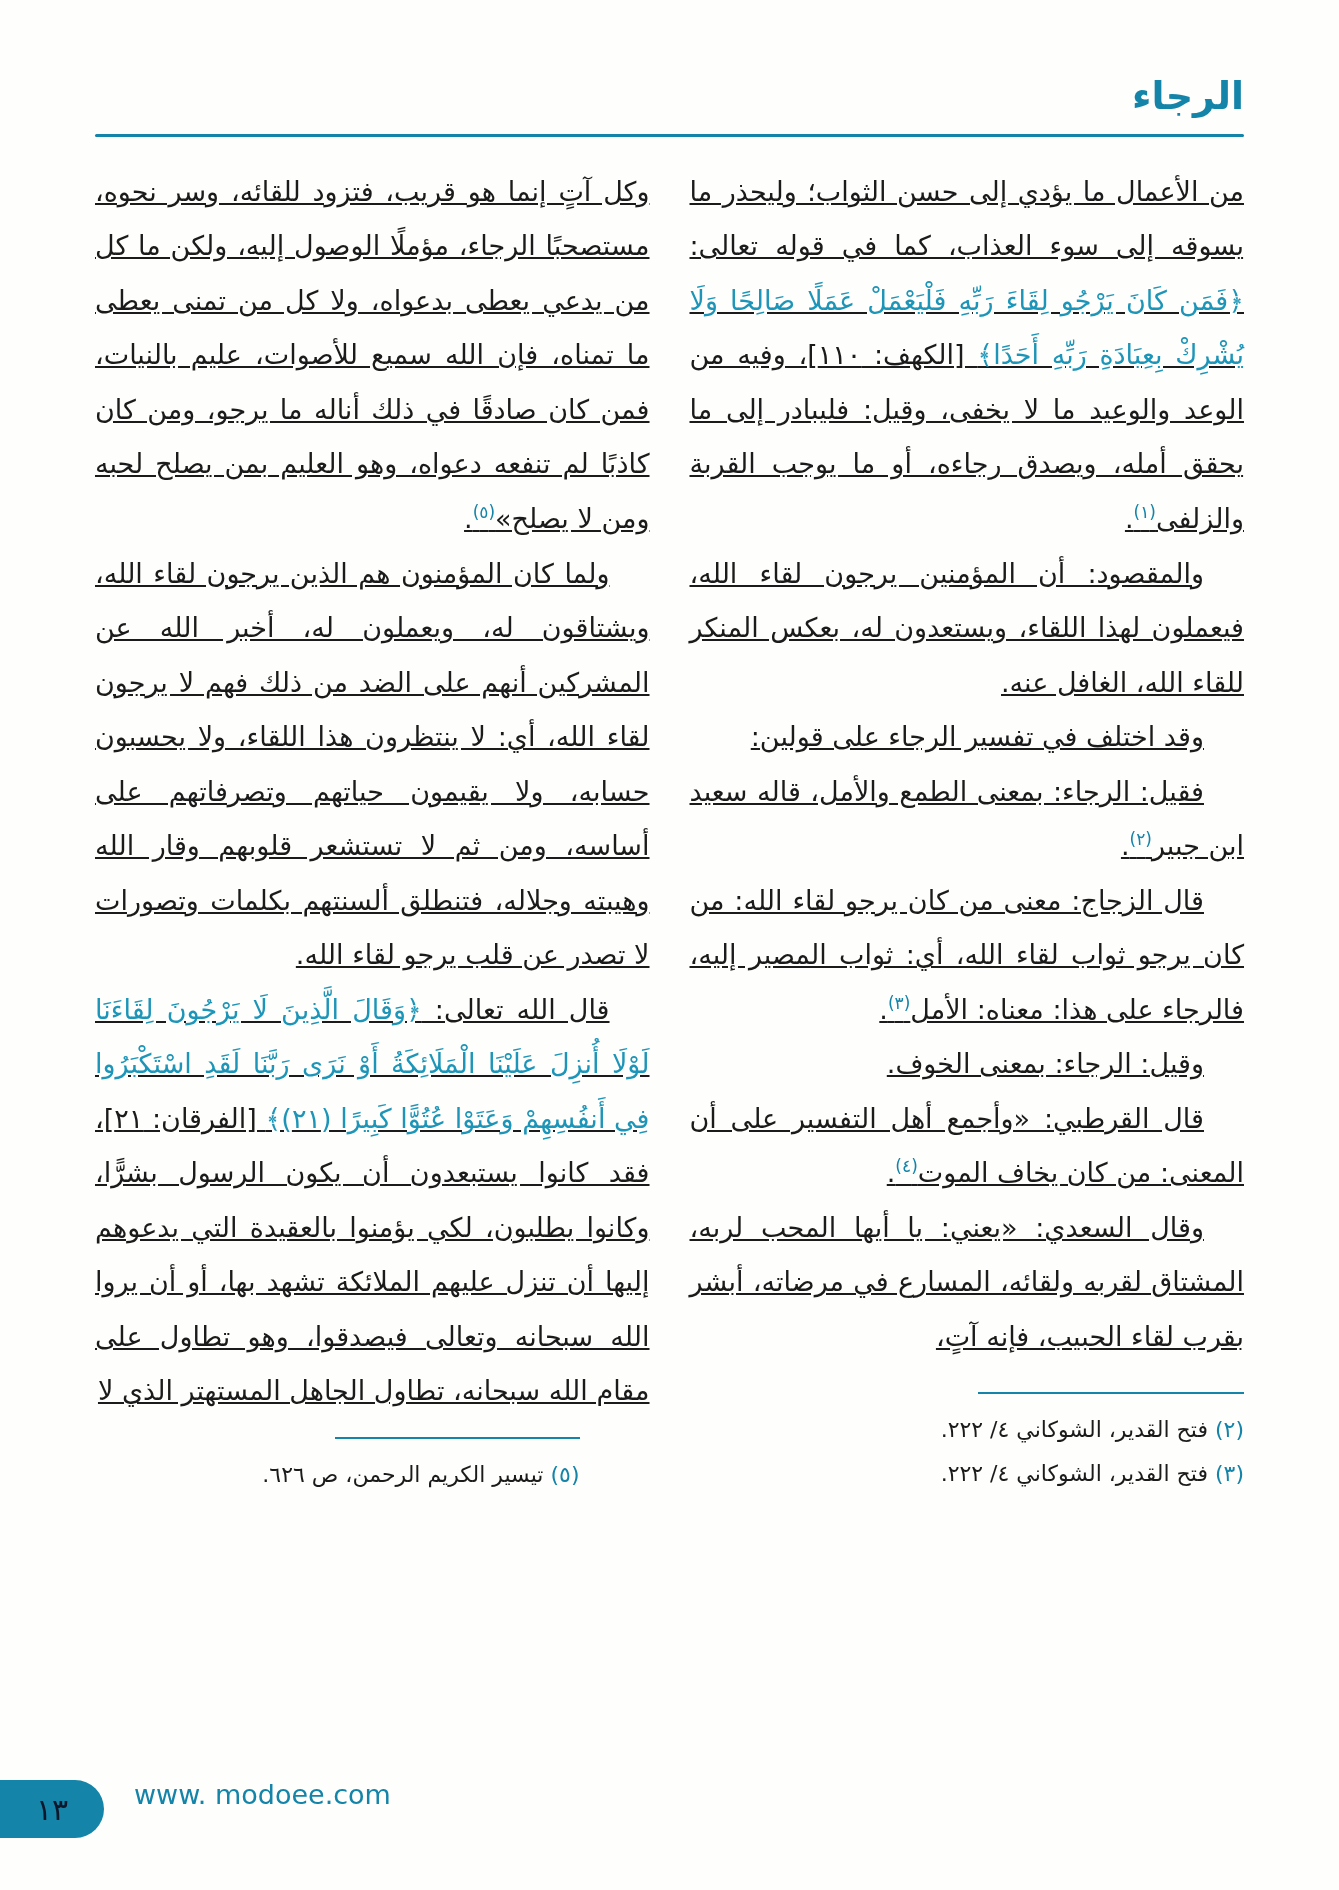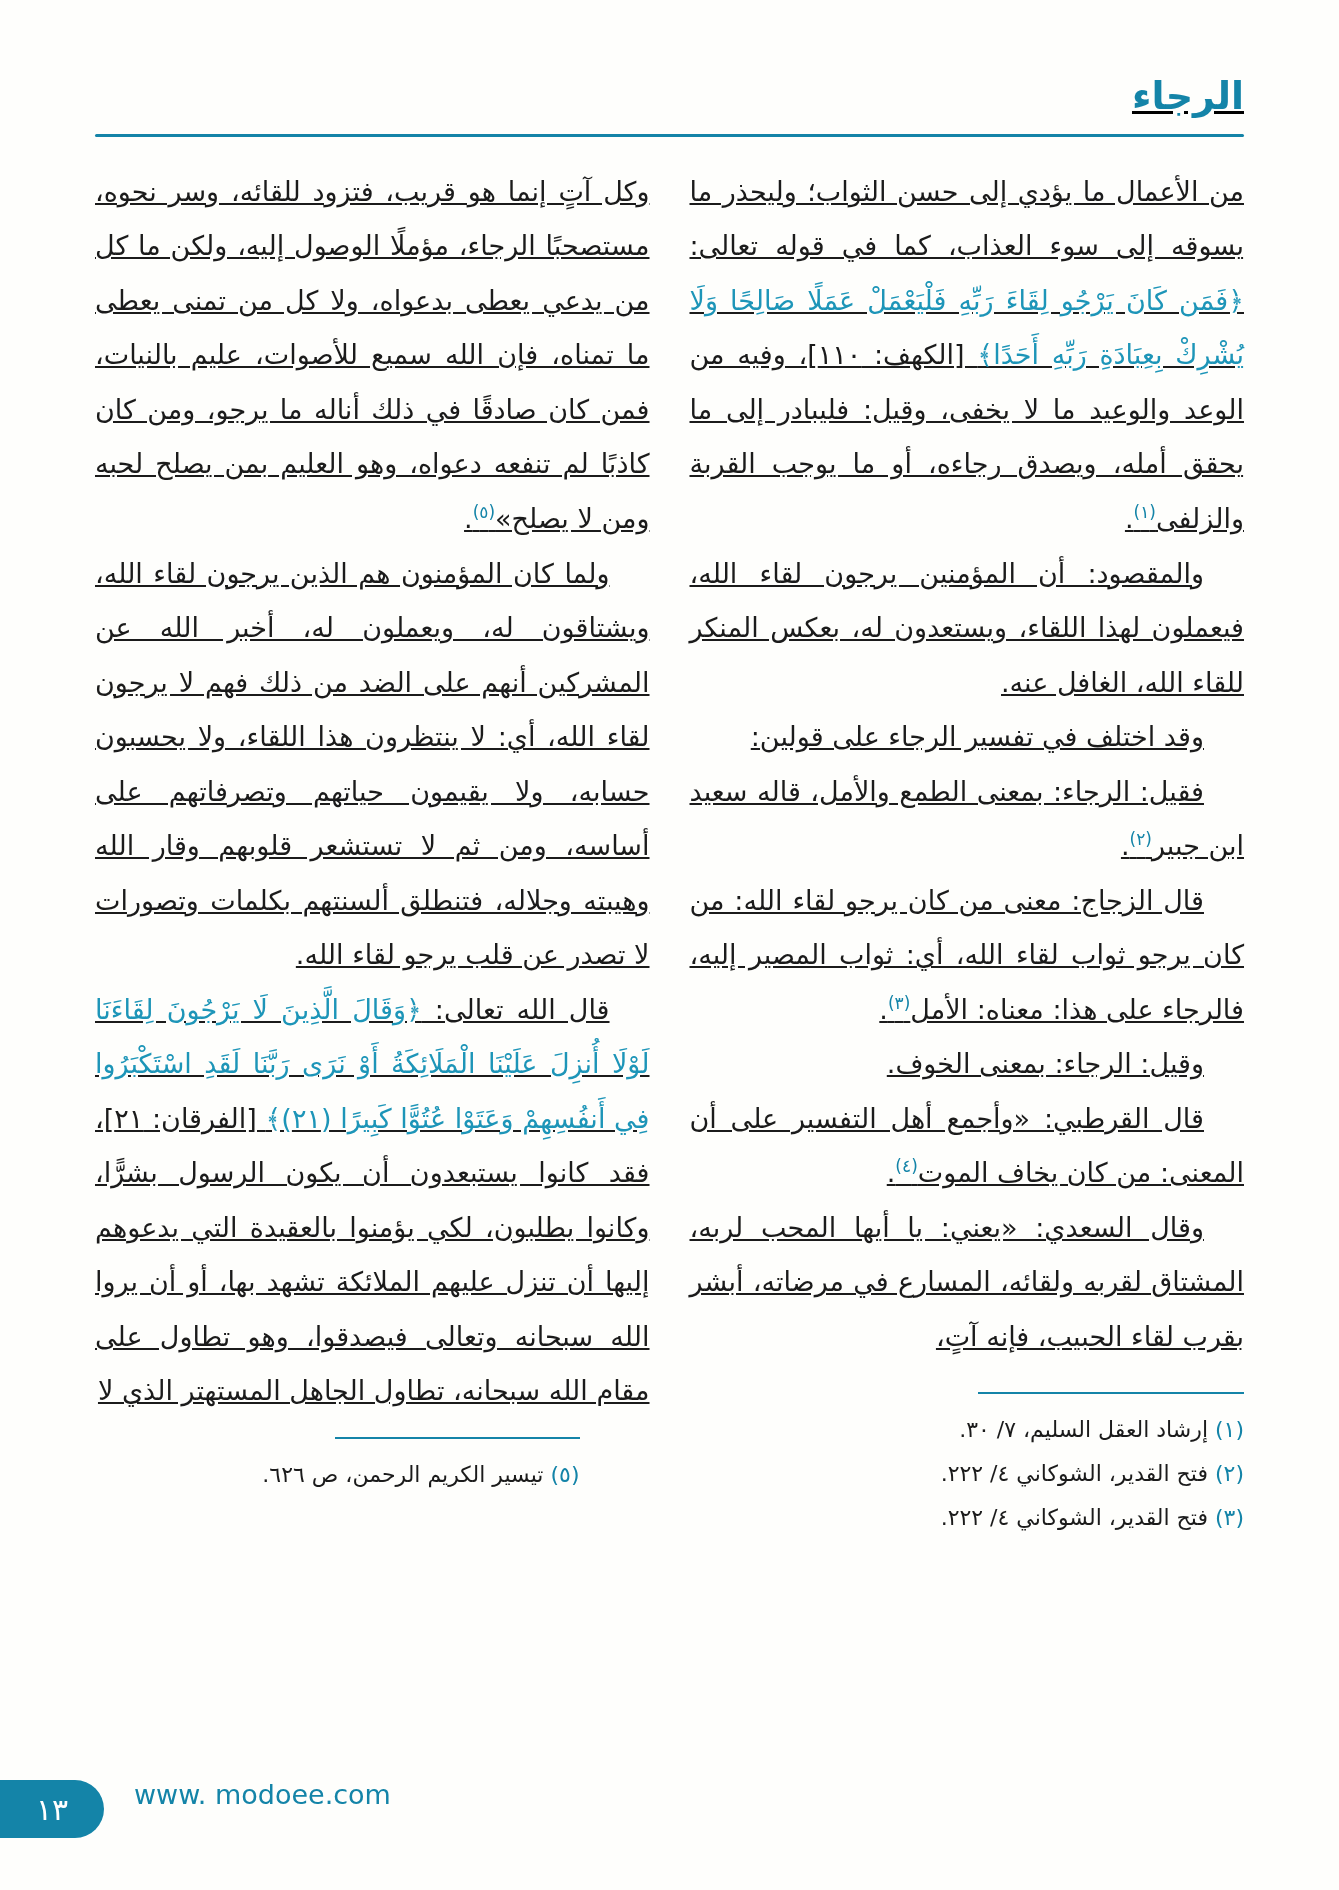--- a/index.html
+++ b/index.html
@@ -12,21 +12,21 @@
   body{ font-family:"DejaVu Sans", sans-serif; }
   .page{
     width:1339px; height:1890px;
     background:#fefefc;
     direction:rtl;
     position:relative;
     overflow:hidden;
     margin:0 auto;
   }
   
-  .header{ padding:76px 95px 0 95px;text-decoration:underline; }
+  .header{ padding:76px 95px 0 95px; }
   .chapter-title{
     color:var(--accent);
     font-size:38px;
     font-weight:bold;
     line-height:1.1;
     margin-bottom:16px;
   }
   .header-rule{
     height:3px;
     background:var(--accent);
@@ -76,21 +76,21 @@
   .fn-num{ color:var(--accent); }
   
   .footer{ position:absolute; bottom:0; left:0; width:100%; height:130px; }
   .page-badge{
     position:absolute;
     left:0; bottom:52px;
     width:104px; height:58px;
     background:var(--accent);
     border-radius:0 29px 29px 0;
     display:flex; align-items:center; justify-content:center;
-    color:#ffffff;
+    color:#0f172a;
     font-size:30px;
   }
   .site-url{
     position:absolute;
     left:134px; bottom:80px;
     color:var(--accent);
     font-size:27px;
     direction:ltr;
     text-decoration:none;
     cursor:pointer;
@@ -115,21 +115,20 @@
           <p class="para"><span class="seg-normal">وقد اختلف في تفسير الرجاء على قولين:</span></p>
           <p class="para"><span class="seg-normal">فقيل: الرجاء: بمعنى الطمع والأمل، قاله سعيد ابن جبير</span><span class="seg-ref">(٢)</span><span class="seg-normal">.</span></p>
           <p class="para"><span class="seg-normal">قال الزجاج: معنى من كان يرجو لقاء الله: من كان يرجو ثواب لقاء الله، أي: ثواب المصير إليه، فالرجاء على هذا: معناه: الأمل</span><span class="seg-ref">(٣)</span><span class="seg-normal">.</span></p>
           <p class="para"><span class="seg-normal">وقيل: الرجاء: بمعنى الخوف.</span></p>
           <p class="para"><span class="seg-normal">قال القرطبي: «وأجمع أهل التفسير على أن المعنى: من كان يخاف الموت</span><span class="seg-ref">(٤)</span><span class="seg-normal">.</span></p>
           <p class="para"><span class="seg-normal">وقال السعدي: «يعني: يا أيها المحب لربه، المشتاق لقربه ولقائه، المسارع في مرضاته، أبشر بقرب لقاء الحبيب، فإنه آتٍ،</span></p>
         </div>
       <div class="fn-area">
         <div class="footnote-sep"></div>
         <div class="footnotes">
-            <p class="footnote"><span class="fn-num">(١)</span><span class="fn-text"> إرشاد العقل السليم، ٧/ ٣٠.</span></p>
             <p class="footnote"><span class="fn-num">(٢)</span><span class="fn-text"> فتح القدير، الشوكاني ٤/ ٢٢٢.</span></p>
             <p class="footnote"><span class="fn-num">(٣)</span><span class="fn-text"> فتح القدير، الشوكاني ٤/ ٢٢٢.</span></p>
           </div>
       </div>
     </section>
 
     <section class="col">
       <div class="paragraphs">
           <p class="para"><span class="seg-normal">وكل آتٍ إنما هو قريب، فتزود للقائه، وسر نحوه، مستصحبًا الرجاء، مؤملًا الوصول إليه، ولكن ما كل من يدعي يعطى بدعواه، ولا كل من تمنى يعطى ما تمناه، فإن الله سميع للأصوات، عليم بالنيات، فمن كان صادقًا في ذلك أناله ما يرجو، ومن كان كاذبًا لم تنفعه دعواه، وهو العليم بمن يصلح لحبه ومن لا يصلح»</span><span class="seg-ref">(٥)</span><span class="seg-normal">.</span></p>
           <p class="para"><span class="seg-normal">ولما كان المؤمنون هم الذين يرجون لقاء الله، ويشتاقون له، ويعملون له، أخبر الله عن المشركين أنهم على الضد من ذلك فهم لا يرجون لقاء الله، أي: لا ينتظرون هذا اللقاء، ولا يحسبون حسابه، ولا يقيمون حياتهم وتصرفاتهم على أساسه، ومن ثم لا تستشعر قلوبهم وقار الله وهيبته وجلاله، فتنطلق ألسنتهم بكلمات وتصورات لا تصدر عن قلب يرجو لقاء الله.</span></p>

